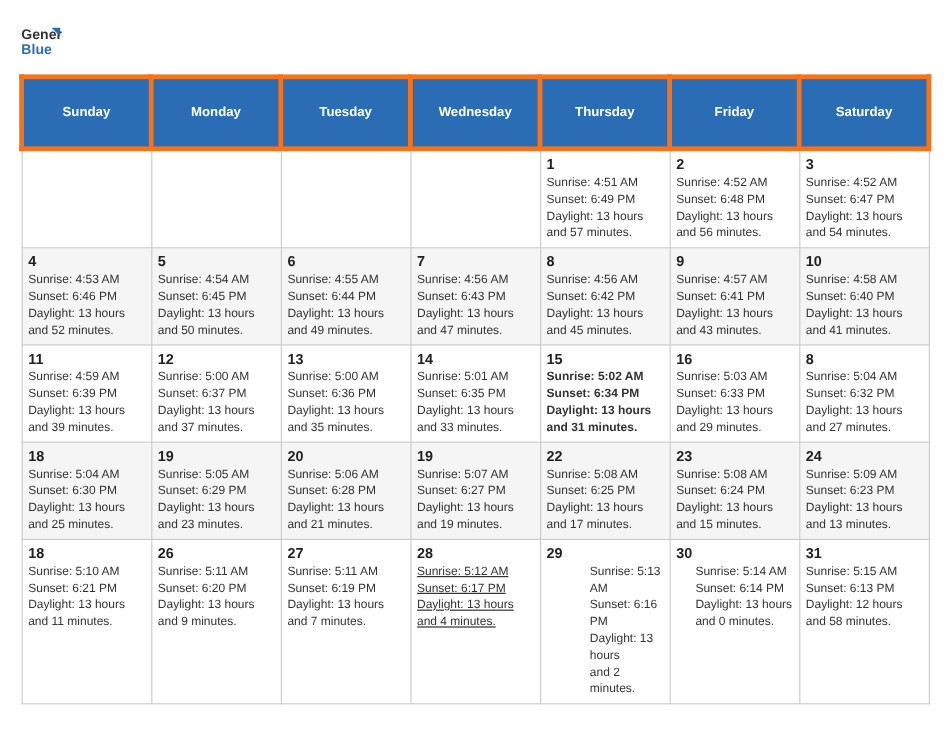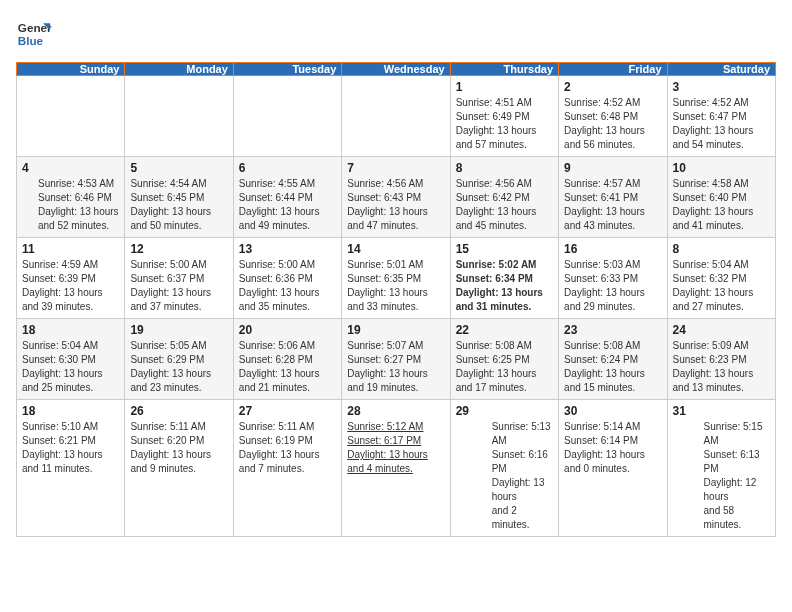--- a/index.html
+++ b/index.html
@@ -38,24 +38,24 @@
       color: #555;
     }
     .calendar {
       width: 100%;
       border-collapse: collapse;
       font-size: 10.5px;
     }
     .calendar th {
       background: #2a6db5;
       color: #fff;
-      text-align: right;
-      padding: 0 5px;
+      text-align: center;
+      padding: 22px 5px;
       font-size: 11px;
-      border: 1px solid #f97316;
+      border: 4px solid #f97316;
     }
     .calendar td {
       border: 1px solid #ccc;
       vertical-align: top;
       padding: 4px 5px;
       width: 108px;
       min-height: 80px;
       background: #fff;
     }
     .calendar tr:nth-child(even) td {
@@ -140,21 +140,21 @@
           <span class="day-num">3</span>
           <div class="day-info" style="white-space: pre-line;">Sunrise: 4:52 AM
 Sunset: 6:47 PM
 Daylight: 13 hours
 and 54 minutes.</div>
         </td>
       </tr>
       <tr class="row-shade">
         <td>
           <span class="day-num">4</span>
-          <div class="day-info" style="white-space: pre-line; margin-left: 16px;">Sunrise: 4:53 AM
+          <div class="day-info" style="white-space: pre-line;">Sunrise: 4:53 AM
 Sunset: 6:46 PM
 Daylight: 13 hours
 and 52 minutes.</div>
         </td>
         <td>
           <span class="day-num">5</span>
           <div class="day-info" style="white-space: pre-line;">Sunrise: 4:54 AM
 Sunset: 6:45 PM
 Daylight: 13 hours
 and 50 minutes.</div>
@@ -328,27 +328,27 @@
         </td>
         <td>
           <span class="day-num">29</span>
           <div class="day-info" style="white-space: pre-line; margin-left: 36px;">Sunrise: 5:13 AM
 Sunset: 6:16 PM
 Daylight: 13 hours
 and 2 minutes.</div>
         </td>
         <td>
           <span class="day-num">30</span>
-          <div class="day-info" style="white-space: pre-line;">Sunrise: 5:14 AM
+          <div class="day-info" style="white-space: pre-line; margin-left: 16px;">Sunrise: 5:14 AM
 Sunset: 6:14 PM
 Daylight: 13 hours
 and 0 minutes.</div>
         </td>
         <td>
           <span class="day-num">31</span>
-          <div class="day-info" style="white-space: pre-line; margin-left: 31px;">Sunrise: 5:15 AM
+          <div class="day-info" style="white-space: pre-line;">Sunrise: 5:15 AM
 Sunset: 6:13 PM
 Daylight: 12 hours
 and 58 minutes.</div>
         </td>
       </tr>
     </tbody>
 </table>
 
 </body></html>

